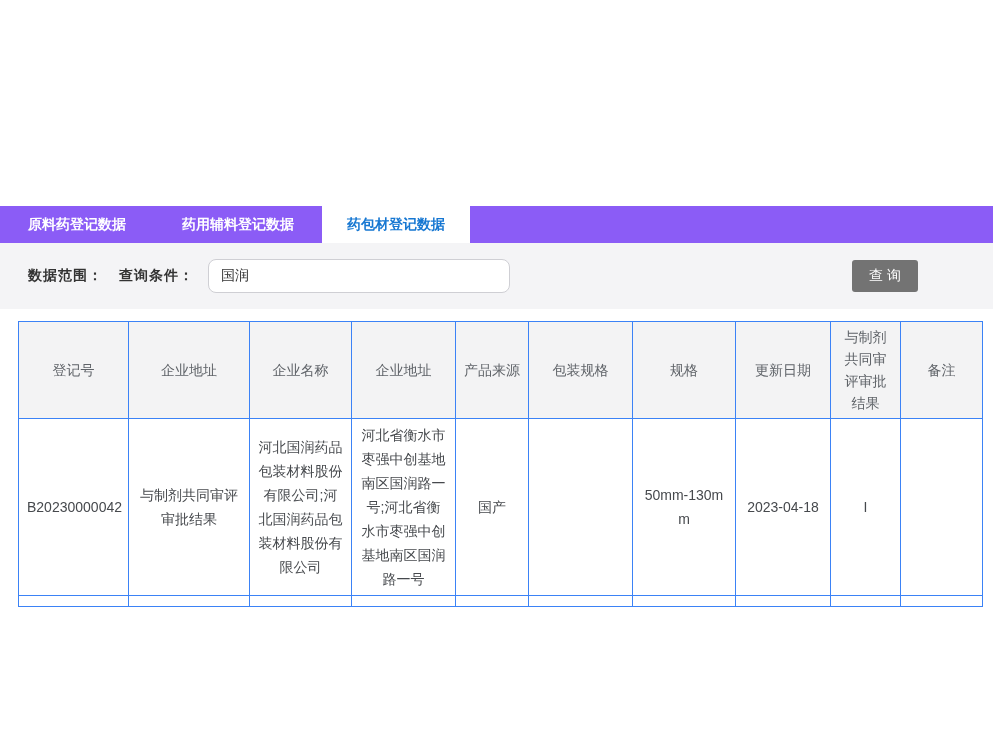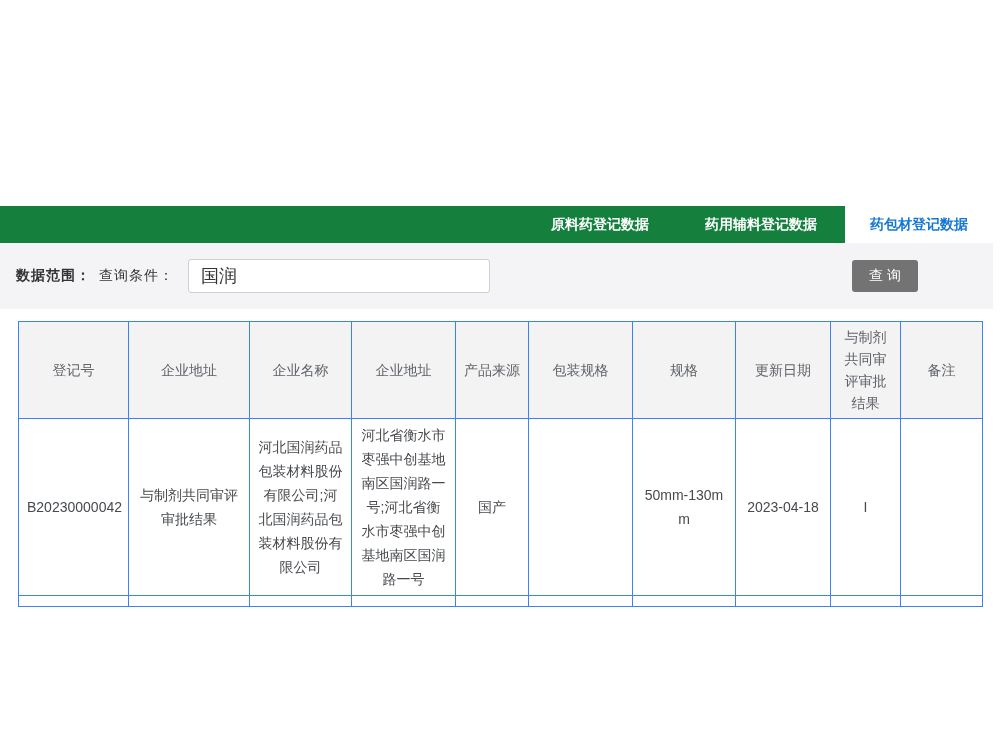--- a/index.html
+++ b/index.html
@@ -15,24 +15,23 @@
   .content {
     position: absolute;
     left: 0;
     top: 206px;
     width: 993px;
   }
 
   
   .tabbar {
     height: 37px;
-    background: #15803d;
+    background: #8b5cf6;
     display: flex;
     align-items: stretch;
-    justify-content: flex-end;
   }
   .tab {
     line-height: 37px;
     padding: 0 28px;
     font-size: 14px;
     font-weight: bold;
     color: #ffffff;
     cursor: pointer;
     white-space: nowrap;
   }
@@ -42,21 +41,21 @@
     background: #ffffff;
     color: #1677d2;
   }
 
   
   .filterbar {
     height: 66px;
     background: #f4f4f6;
     display: flex;
     align-items: center;
-    padding-left: 16px;
+    padding-left: 28px;
     font-size: 14px;
     color: #333333;
   }
   .flabel { font-weight: bold; color: #333; letter-spacing: 1px; }
   .radio-group { display: flex; align-items: center; margin-left: 14px; }
   .radio-item { display: flex; align-items: center; margin-right: 22px; cursor: pointer; }
   .radio-circle {
     width: 16px; height: 16px;
     border-radius: 50%;
     border: 1px solid #b9bcc1;
@@ -69,29 +68,29 @@
   .radio-item.selected .radio-circle::after {
     content: "";
     position: absolute;
     left: 50%; top: 50%;
     width: 7px; height: 7px;
     margin: -3.5px 0 0 -3.5px;
     border-radius: 50%;
     background: #1890ff;
   }
   .radio-label { color: #333; font-weight: bold; }
-  .qlabel { font-weight: normal; margin-left: 8px; margin-right: 14px; letter-spacing: 1px; }
+  .qlabel { font-weight: bold; margin-left: 16px; margin-right: 14px; letter-spacing: 1px; }
   .query-input {
     width: 302px;
     height: 34px;
     border: 1px solid #cfcfd4;
-    border-radius: 3px;
+    border-radius: 8px;
     background: #ffffff;
     padding: 0 12px;
-    font-size: 18px;
+    font-size: 14px;
     color: #333;
     font-family: "Liberation Sans", "DejaVu Sans", sans-serif;
     outline: none;
   }
   .search-btn {
     margin-left: auto;
     margin-right: 75px;
     width: 66px;
     height: 32px;
     background: #737373;

